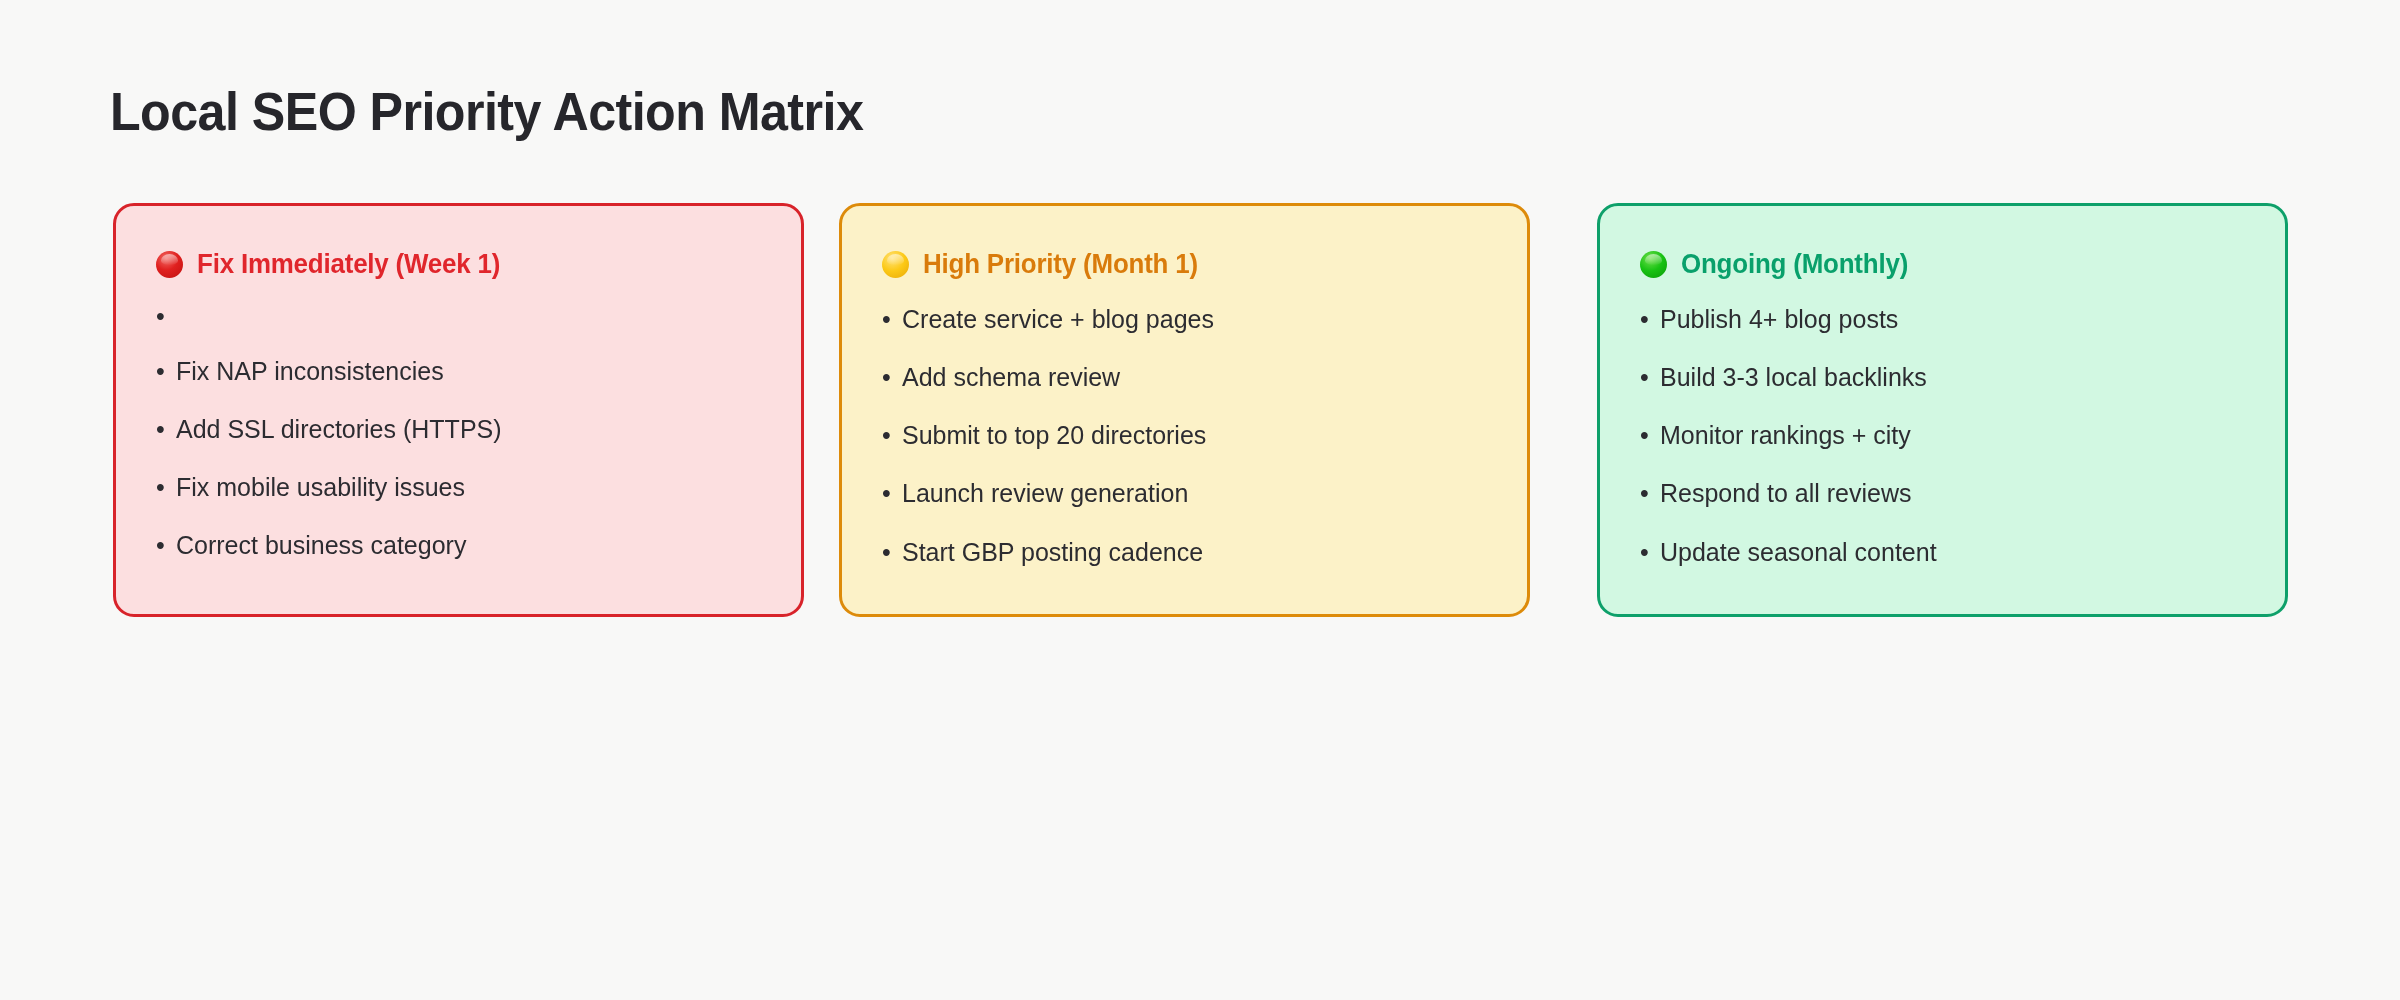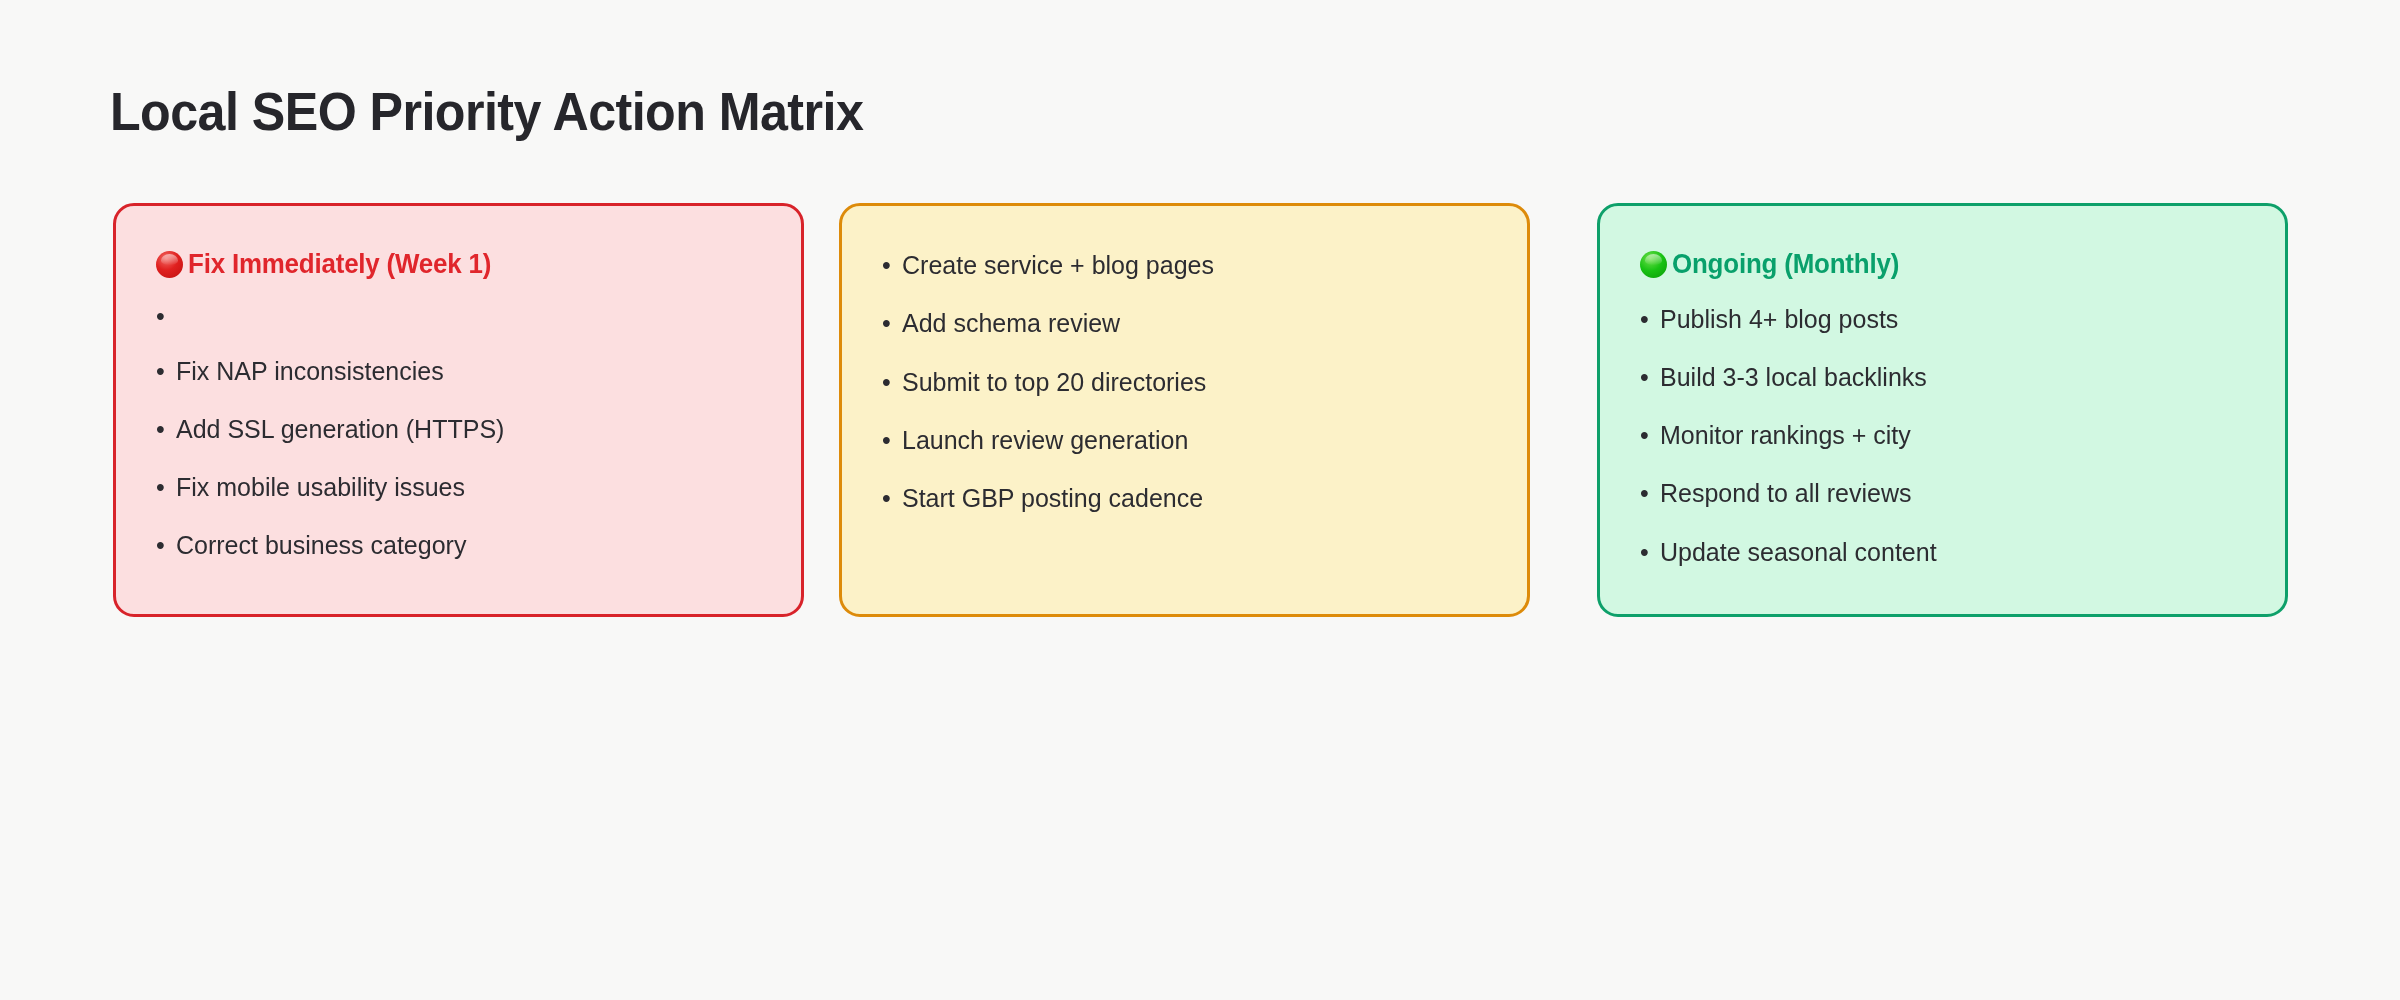--- a/index.html
+++ b/index.html
@@ -55,21 +55,21 @@
     border-radius: 21px;
     border-style: solid;
     border-width: 3px;
     padding: 44px 40px 46px 40px;
     min-height: 288px;
   }
 
   .card-header {
     display: flex;
     align-items: center;
-    gap: 5px;
+    gap: 14px;
     margin-bottom: 24px;
   }
 
   .status-dot {
     width: 27px;
     height: 27px;
     border-radius: 50%;
     flex: 0 0 auto;
     position: relative;
   }
@@ -149,34 +149,38 @@
       <ul class="card-list">
         <li>
           <span class="bullet">•</span>
         </li>
         <li>
           <span class="bullet">•</span>
           <span class="item-text">Fix NAP inconsistencies</span>
         </li>
         <li>
           <span class="bullet">•</span>
-          <span class="item-text">Add SSL generation (HTTPS)</span>
+          <span class="item-text">Add SSL directories (HTTPS)</span>
         </li>
         <li>
           <span class="bullet">•</span>
           <span class="item-text">Fix mobile usability issues</span>
         </li>
         <li>
           <span class="bullet">•</span>
           <span class="item-text">Correct business category</span>
         </li>
       </ul>
     </section>
 
     <section class="card card--yellow">
+      <div class="card-header">
+        <span class="status-dot dot--yellow"></span>
+        <span class="card-title title--yellow">High Priority (Month 1)</span>
+      </div>
       <ul class="card-list">
         <li>
           <span class="bullet">•</span>
           <span class="item-text">Create service + blog pages</span>
         </li>
         <li>
           <span class="bullet">•</span>
           <span class="item-text">Add schema review</span>
         </li>
         <li>

